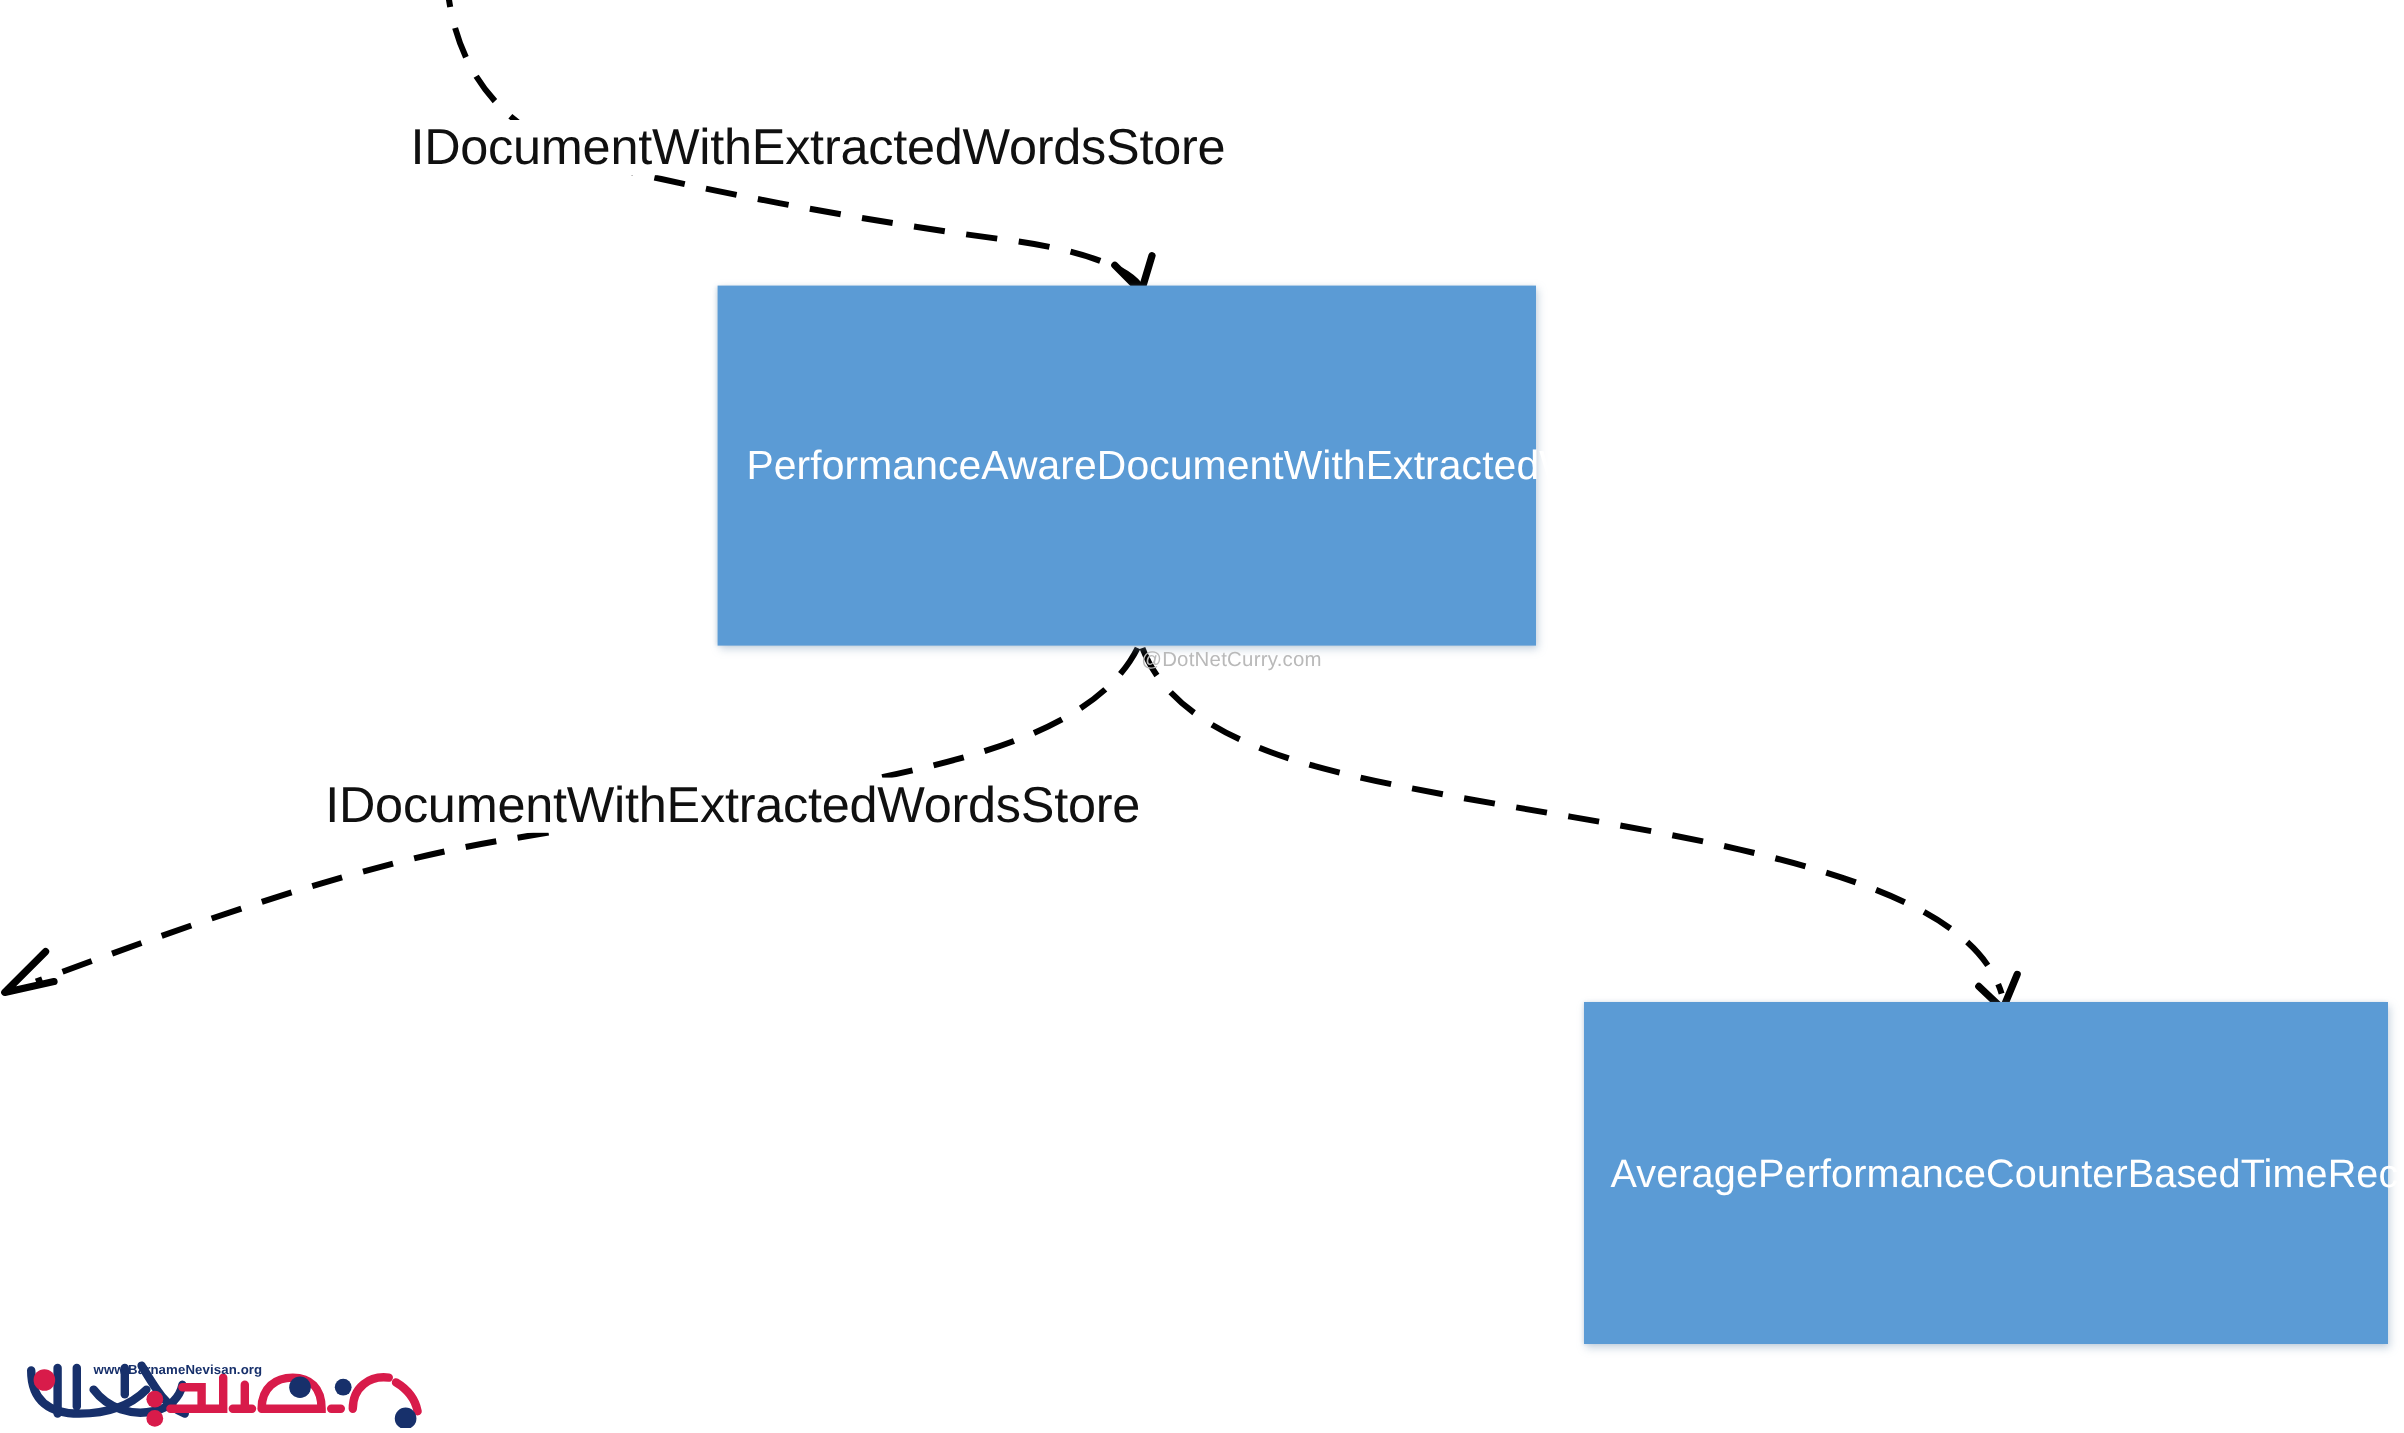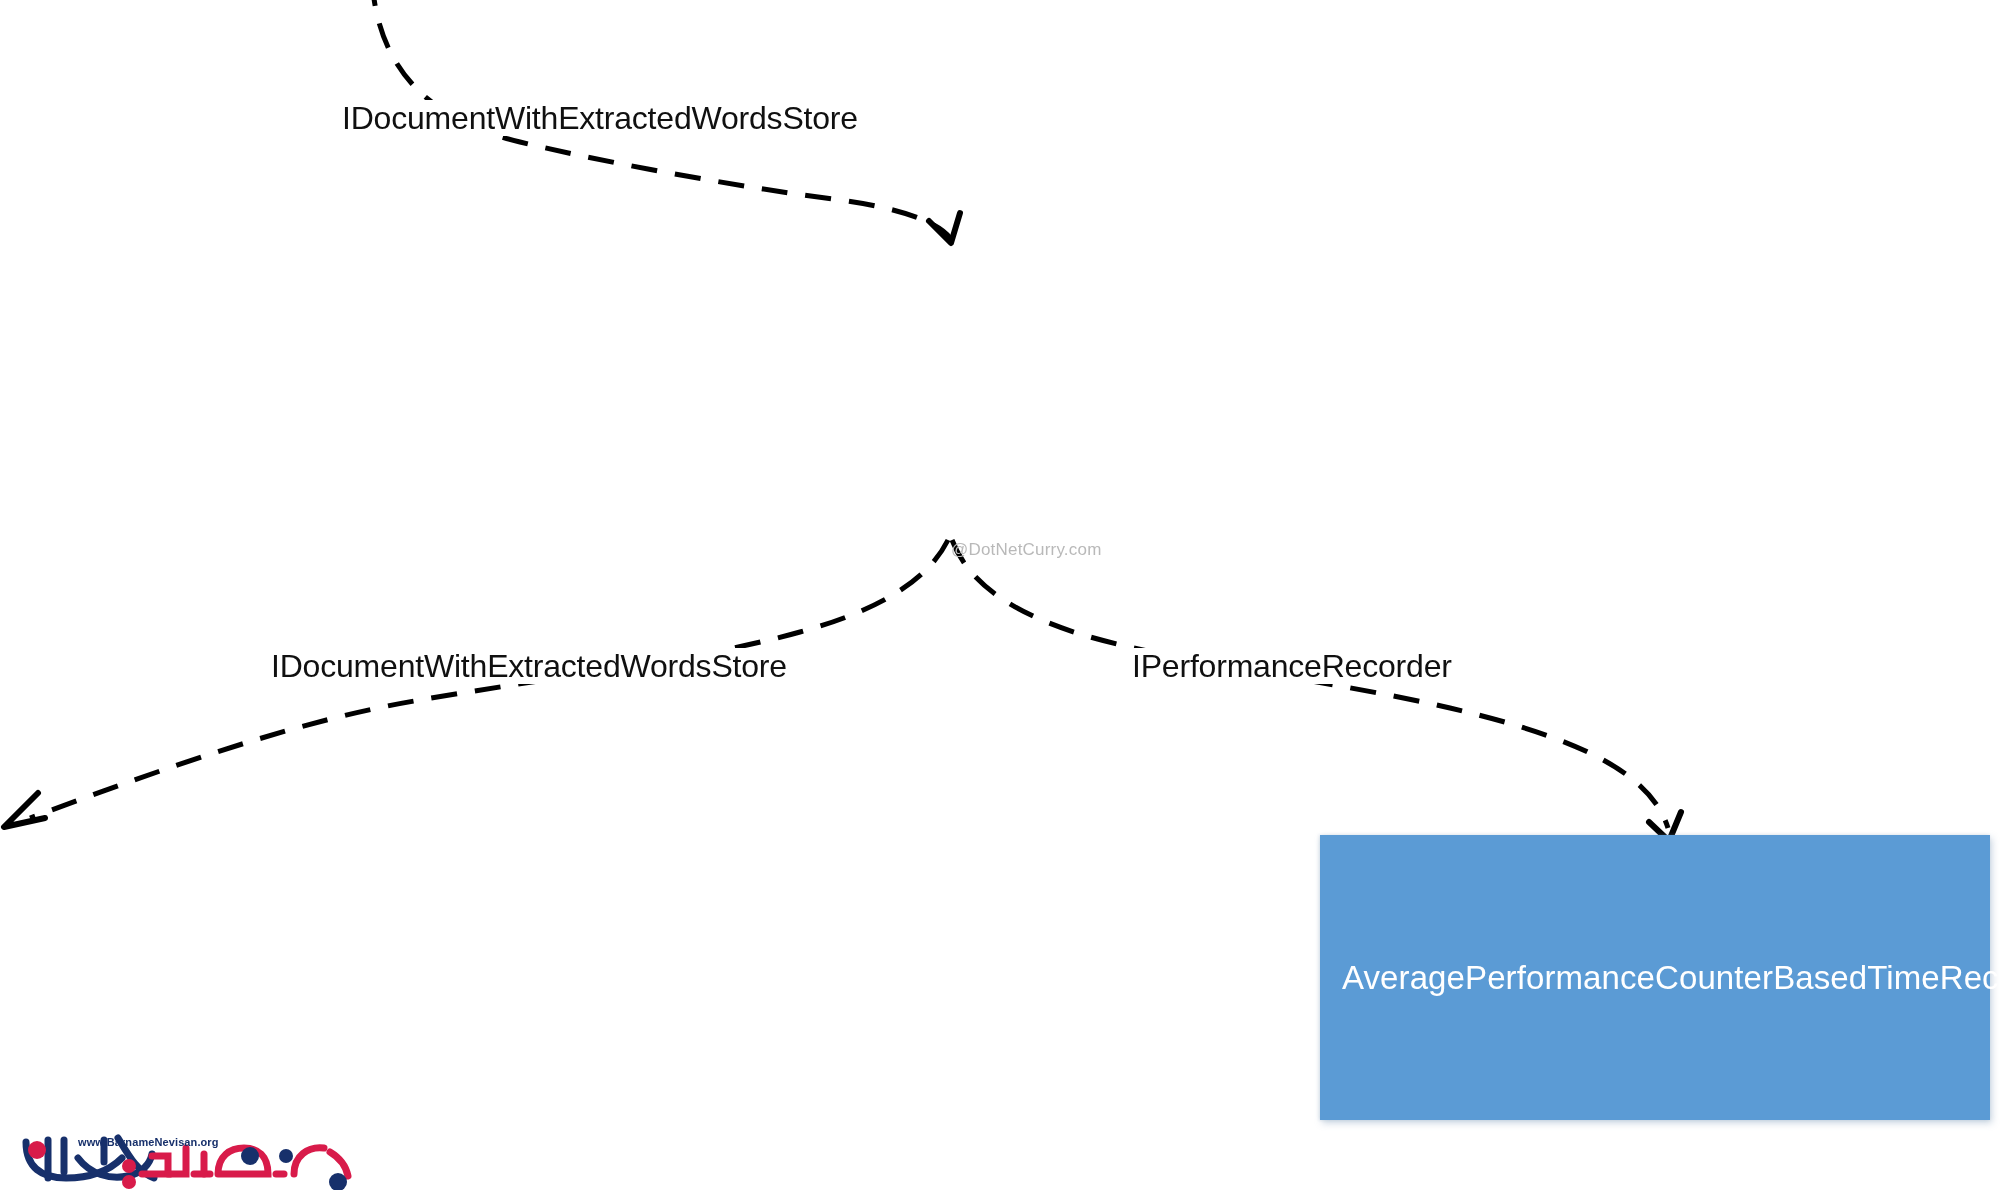--- a/index.html
+++ b/index.html
@@ -62,21 +62,21 @@
     width: 670px;
     height: 285px;
     font-size: 33px;
   }
   #node-recorder .node-label { padding: 0 22px; }
 
   .edge-label {
     position: absolute;
     color: #101010;
     font-family: "Liberation Sans", sans-serif;
-    font-size: 32px;
+    font-size: 42px;
     font-weight: 400;
     white-space: nowrap;
     letter-spacing: -0.2px;
     background: #ffffff;
     line-height: 1;
   }
   #label-top {
     left: 336px;
     top: 100px;
     padding: 2px 6px;
@@ -146,30 +146,32 @@
     <g fill="none" stroke="#000000" stroke-width="6" stroke-linecap="round" stroke-linejoin="round">
 
       <path d="M 929 221 L 951 243 L 960 213"></path>
 
       <path d="M 1649 822 L 1669 841 L 1681 812"></path>
 
       <path d="M 38 793 L 4 827 L 45 818"></path>
     </g>
   </svg>
 
+  <div class="node-box" id="node-main">
+    <span class="node-label">PerformanceAwareDocumentWithExtractedWordsStore</span>
+  </div>
 
   <div class="node-box" id="node-recorder">
     <span class="node-label">AveragePerformanceCounterBasedTimeRecorder</span>
   </div>
 
   <div class="edge-label" id="label-top">IDocumentWithExtractedWordsStore</div>
 
   <div class="edge-label" id="label-left">IDocumentWithExtractedWordsStore</div>
 
-  <div class="edge-label" id="label-right">IPerformanceRecorder</div>
 
   <div id="watermark">@DotNetCurry.com</div>
 
   <svg id="site-logo" viewBox="0 0 336 62" xmlns="http://www.w3.org/2000/svg">
     <g fill="none" stroke="#17306b" stroke-width="7" stroke-linecap="round">
       <path d="M 8 14 C 8 40 24 50 48 50 C 74 50 92 42 104 30"></path>
       <path d="M 30 12 L 30 50"></path>
       <path d="M 46 12 L 46 44"></path>
       <path d="M 60 30 C 72 46 92 52 110 48 C 124 45 132 36 134 26"></path>
     </g>

